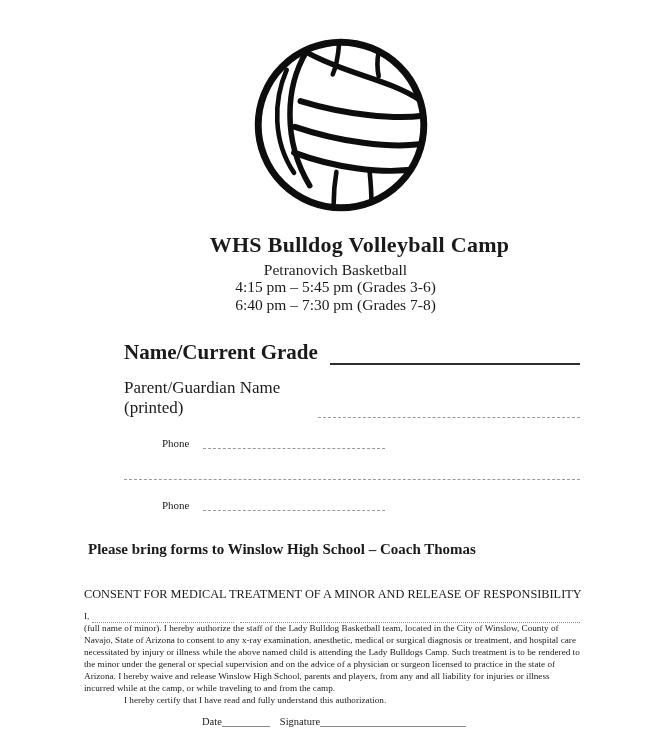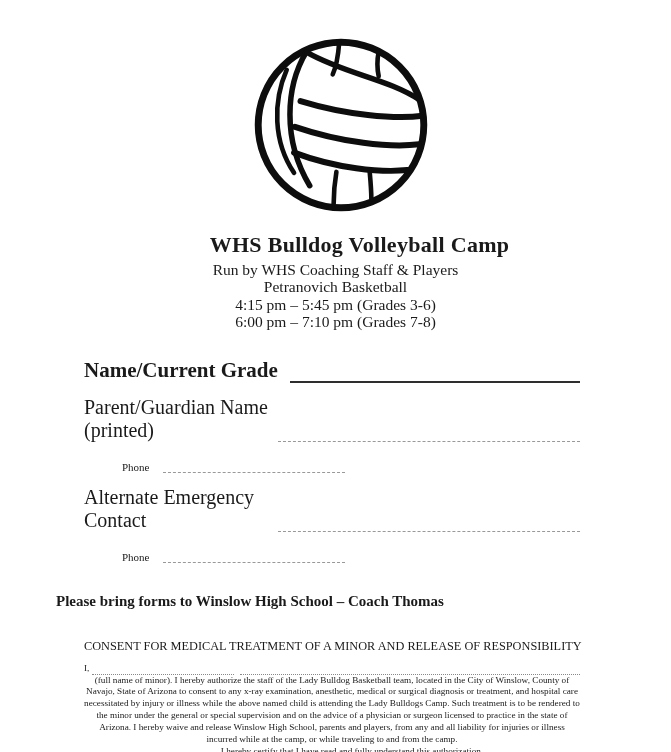--- a/index.html
+++ b/index.html
@@ -5,39 +5,39 @@
   html,body{margin:0;padding:0;background:#fff;}
   body{width:671px;height:752px;font-family:"Liberation Serif",serif;color:#1a1a1a;}
   .page{position:relative;width:671px;height:752px;overflow:hidden;background:#fff;}
 
   .ball-wrap{padding-top:33px;text-align:center;}
   .ball-wrap svg{display:inline-block;transform:translateX(5px);}
 
   .title{margin:11px 16px 3px;text-align:center;font-size:22px;font-weight:bold;letter-spacing:.3px;padding-left:48px;}
   .sub{text-align:center;font-size:15.5px;line-height:17.4px;}
 
-  .form-area{margin-top:27px;padding:0 91px 0 84px;}
+  .form-area{margin-top:27px;padding:0 91px 0 84px;margin-left:40px;}
   .frow{display:flex;align-items:flex-end;margin-bottom:13px;}
   .lblbox1{flex:none;width:206px;font-size:21px;font-weight:bold;}
-  .lblbox{flex:none;width:194px;font-size:20px;}
+  .lblbox{flex:none;width:194px;font-size:17px;}
   .phonebox{flex:none;width:79px;box-sizing:border-box;padding-left:38px;font-size:11px;}
   .line-thick{flex:1;height:22px;border-bottom:2px solid #2e2e2e;}
   .line-gray{flex:1;height:17px;border-bottom:1px dashed #999;}
   .line-phone{flex:none;width:182px;height:17px;border-bottom:1px dashed #999;}
 
-  .notice{margin:30px 0 0;padding-left:56px;font-size:15px;font-weight:bold;}
+  .notice{margin:30px 0 0;padding-left:88px;font-size:15px;font-weight:bold;}
   .consent-head{margin:29px 0 0;padding:0 50px 0 84px;font-size:12.3px;font-weight:normal;}
 
   .fine{margin-top:9px;padding:0 91px 0 84px;font-size:9.2px;line-height:11.9px;}
   .intro{display:flex;align-items:flex-end;}
   .intro .txt{white-space:nowrap;}
   .fill-blank{border-bottom:1px dotted #888;height:9px;}
   .b1{flex:none;width:142px;margin:0 3px;}
   .b2{flex:1;margin-left:3px;}
-  .fine p{margin:0;text-align:center;}
+  .fine p{margin:0;}
   .certify{text-indent:40px;}
 
   .sig-row{display:flex;align-items:flex-end;margin-top:9px;padding-left:202px;font-size:10.5px;}
   .sblank{border-bottom:1px solid #888;height:11px;}
   .sb1{width:48px;}
   .sb2{width:146px;}
   .sig-gap{width:10px;}
 </style>
 </head>
 <body>
@@ -58,41 +58,39 @@
         <path d="M 49 130 C 94 147 143 152 172 149" stroke-width="6.5"></path>
         <path d="M 95 151 C 93 163 92 174 92 186" stroke-width="5"></path>
         <path d="M 131 149 C 132 160 133 170 133 181" stroke-width="5"></path>
       </g>
     </svg>
   </div>
 
   <div class="title">WHS Bulldog Volleyball Camp</div>
 
   <div>
-    <div class="sub">Run by WHS Coaching Staff &amp; Players</div>
     <div class="sub">Petranovich Basketball</div>
     <div class="sub">4:15 pm – 5:45 pm (Grades 3-6)</div>
-    <div class="sub">6:00 pm – 7:10 pm (Grades 7-8)</div>
+    <div class="sub">6:40 pm – 7:30 pm (Grades 7-8)</div>
   </div>
 
   <div class="form-area">
     <div class="frow">
       <span class="lblbox1">Name/Current Grade</span>
       <span class="line-thick"></span>
     </div>
     <div class="frow">
       <span class="lblbox">Parent/Guardian Name (printed)</span>
       <span class="line-gray"></span>
     </div>
     <div class="frow">
       <span class="phonebox">Phone</span>
       <span class="line-phone"></span>
     </div>
     <div class="frow">
-      <span class="lblbox">Alternate Emergency Contact</span>
       <span class="line-gray"></span>
     </div>
     <div class="frow">
       <span class="phonebox">Phone</span>
       <span class="line-phone"></span>
     </div>
   </div>
 
   <p class="notice">Please bring forms to Winslow High School – Coach Thomas</p>
 

